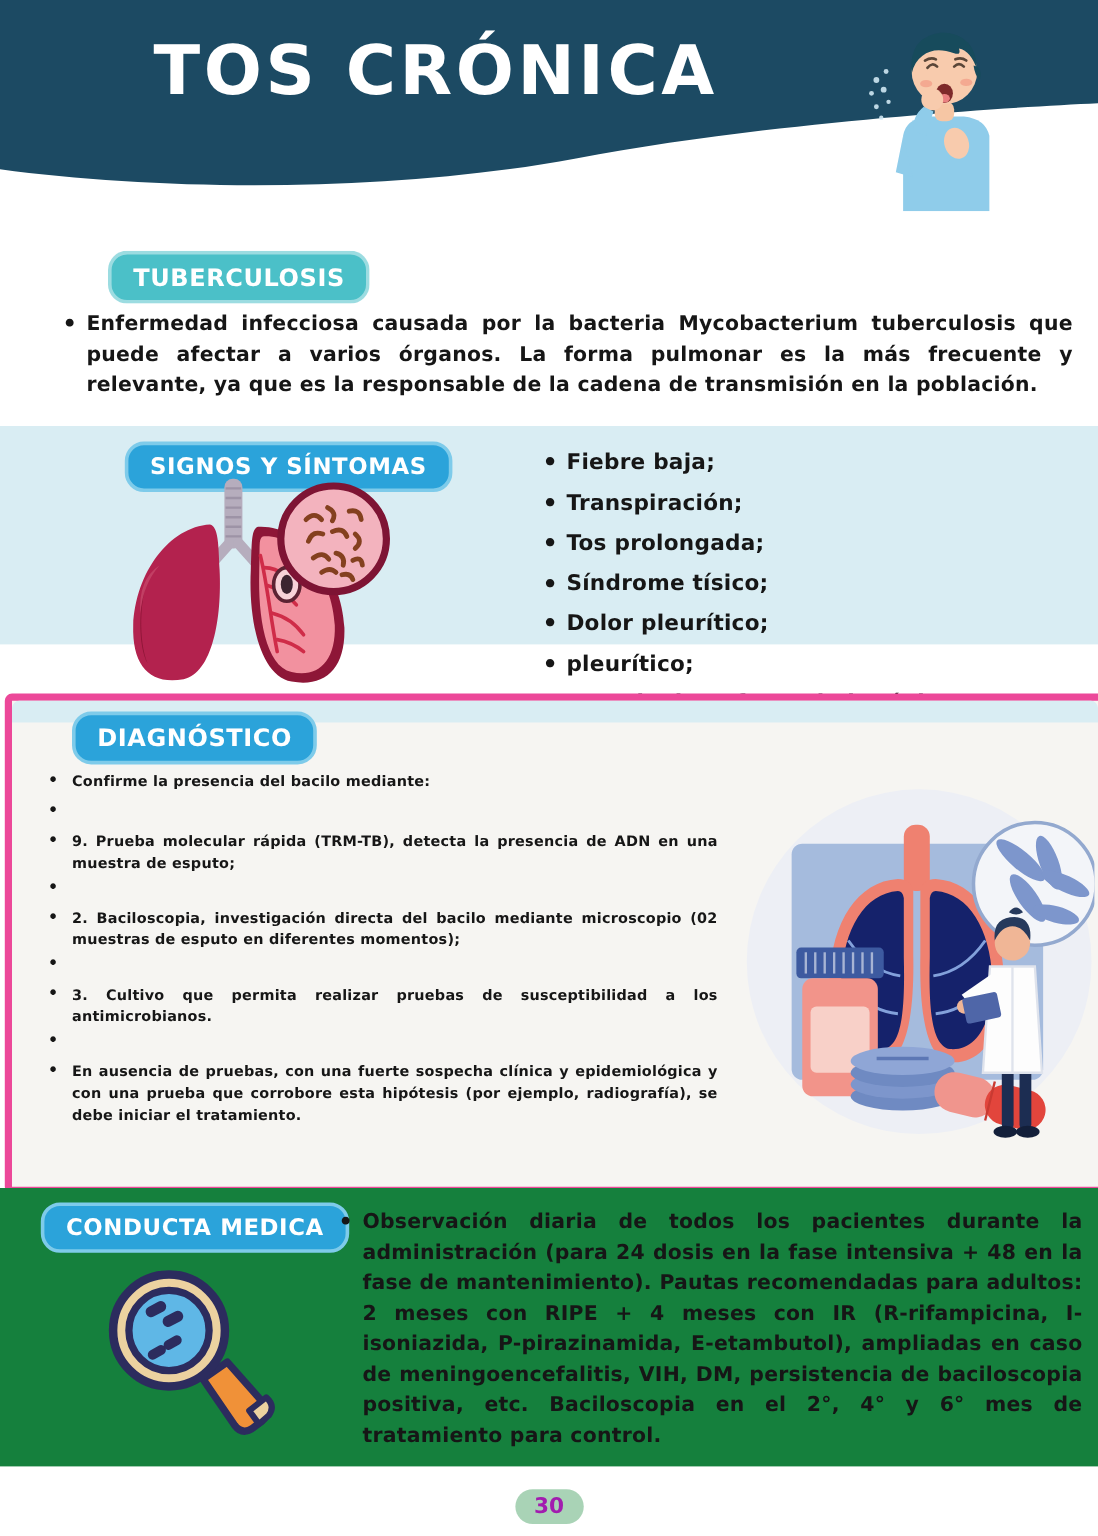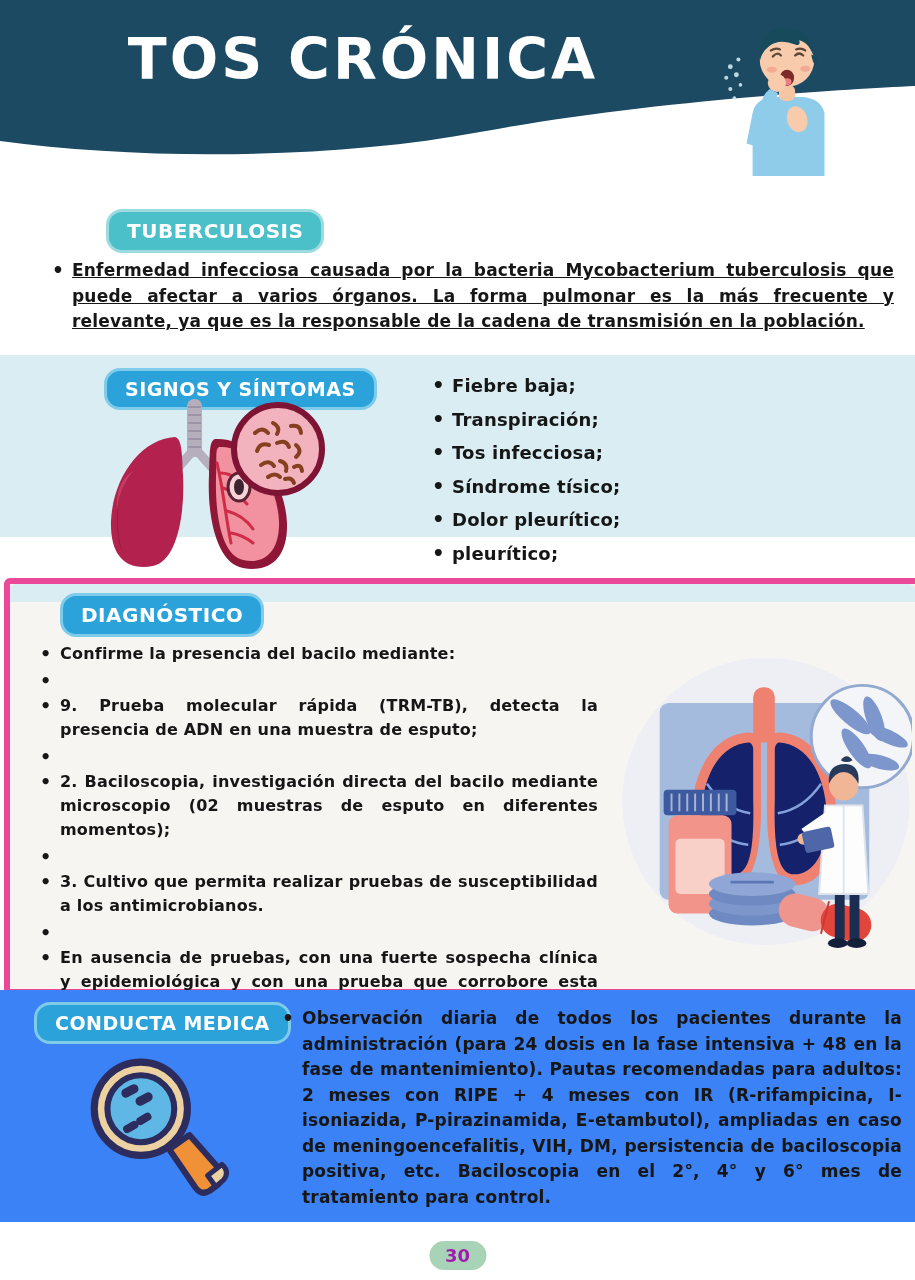--- a/index.html
+++ b/index.html
@@ -18,40 +18,40 @@
     padding:7px 18px;border-radius:16px;font-size:20px;white-space:nowrap;}
   .badge-teal{background:#4bc0c8;border:3px solid rgba(255,255,255,.45);}
   .badge-blue{background:#2ba3da;border:3px solid #7ecbea;}
 
   
   ul.bullets{margin:0;padding:0;list-style:none;}
   ul.bullets li{position:relative;padding-left:24px;line-height:1.5;}
   ul.bullets li::before{content:"•";position:absolute;left:4px;top:-1px;font-size:1.1em;}
   .hand{font-weight:bold;letter-spacing:.2px;}
 
-  .tb-text{top:258px;left:48px;width:846px;font-size:17px;text-align:justify;text-decoration:underline;}
+  .tb-text{top:258px;left:48px;width:846px;font-size:17px;text-align:justify;}
 
   
   .signos{top:355px;left:0;width:915px;height:182px;background:#d9edf3;}
   .signos .badge{position:absolute;left:104px;top:13px;font-size:19px;}
-  .signos-list{position:absolute;left:428px;top:17px;font-size:18px;}
+  .signos-list{position:absolute;left:448px;top:17px;font-size:18px;}
   .signos-list li{margin-bottom:6.5px;}
 
   
   .diag{top:578px;left:4px;width:905px;height:405px;background:#f6f5f2;
     border:6px solid #ec4899;border-radius:6px;}
   .diag-strip{position:absolute;top:0;left:0;right:0;height:18px;background:#d9edf3;
     border-radius:6px 6px 0 0;}
   .diag .badge{position:absolute;left:50px;top:9px;}
-  .diag-list{position:absolute;left:26px;top:58px;width:562px;font-size:16px;text-align:justify;}
+  .diag-list{position:absolute;left:26px;top:58px;width:562px;font-size:12px;text-align:justify;}
   .diag-list li{margin-bottom:3px;min-height:22px;}
   .diag-illu{position:absolute;left:606px;top:62px;}
 
   
-  .conducta{top:990px;left:0;width:915px;height:232px;background:#3b82f6;}
+  .conducta{top:990px;left:0;width:915px;height:232px;background:#15803d;}
   .conducta .badge{position:absolute;left:34px;top:12px;font-size:19px;}
   .conducta-text{position:absolute;left:278px;top:16px;width:624px;font-size:17px;text-align:justify;}
   .magnifier{position:absolute;left:78px;top:60px;}
 
   
   .page-pill{top:1241px;left:50%;transform:translateX(-50%);
     background:#a9d3b6;color:#a21caf;font-size:18px;font-weight:bold;
     padding:4px 16px;border-radius:15px;}
 </style>
 </head>
@@ -98,21 +98,21 @@
     <ellipse cx="66" cy="63" rx="7" ry="8" fill="#7e2a2a"></ellipse>
     <ellipse cx="66" cy="67" rx="4.5" ry="3.5" fill="#e98080"></ellipse>
 
     <circle cx="56" cy="68" r="9" fill="#f8cbad"></circle>
     <path d="M49,74 q-10,8 -8,20 l10,4 q4,-14 6,-20 Z" fill="#8fccea"></path>
 
     <ellipse cx="76" cy="104" rx="10" ry="13" fill="#f8cbad" transform="rotate(-18 76 104)"></ellipse>
   </svg>
 </div>
 
-<div class="abs" style="left:88px;top:209px;padding-left:18px;">
+<div class="abs" style="left:72px;top:209px;padding-left:18px;">
   <span class="badge badge-teal">TUBERCULOSIS</span>
 </div>
 <ul class="bullets hand abs tb-text">
   <li>Enfermedad infecciosa causada por la bacteria Mycobacterium tuberculosis que puede afectar a varios órganos. La forma pulmonar es la más frecuente y relevante, ya que es la responsable de la cadena de transmisión en la población.</li>
 </ul>
 
 <div class="abs signos">
   <span class="badge badge-blue">SIGNOS Y SÍNTOMAS</span>
 
   <svg class="abs" style="left:62px;top:38px;" width="272" height="182" viewBox="0 0 270 182">
@@ -162,21 +162,21 @@
         <path d="M217,68 q8,2 6,10"></path>
         <path d="M231,74 q7,-4 8,4"></path>
       <path d="M205,84 q7,-5 12,0"></path>
         <path d="M222,86 q7,-2 9,4"></path>
     </g>
   </svg>
 
   <ul class="bullets hand signos-list">
     <li>Fiebre baja;</li>
     <li>Transpiración;</li>
-    <li>Tos infecciosa;</li>
+    <li>Tos prolongada;</li>
     <li>Síndrome tísico;</li>
     <li>Dolor pleurítico;</li>
     <li>pleurítico;</li>
     <li>Anemia de enfermedad crónica;</li>
     <li></li>
   </ul>
 </div>
 
 <div class="abs diag">
   <div class="diag-strip"></div>

